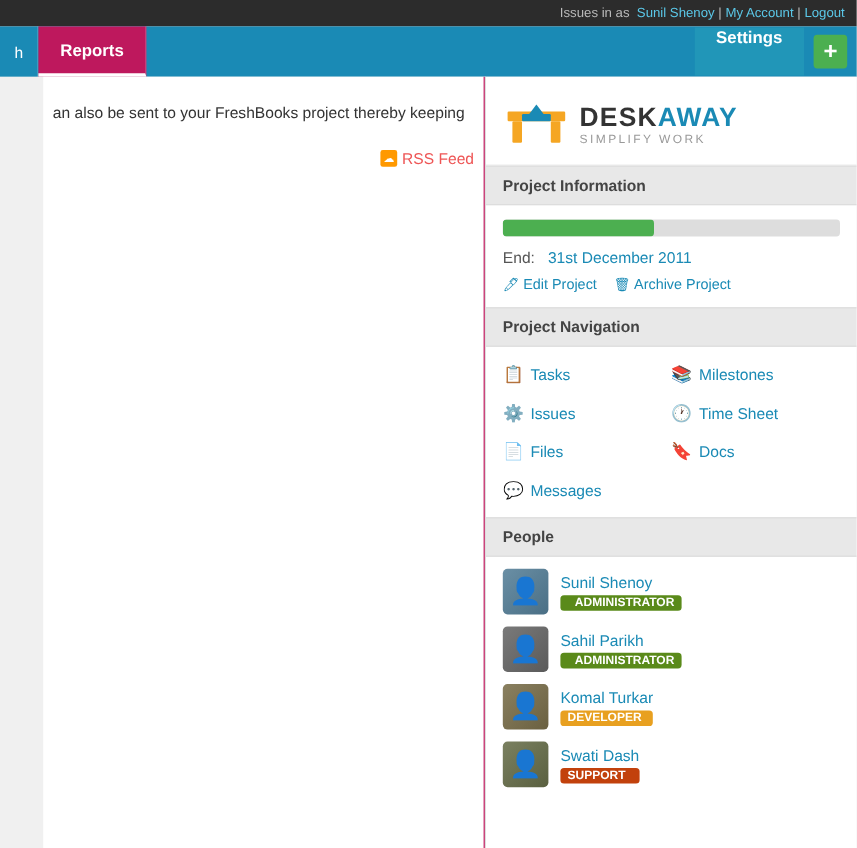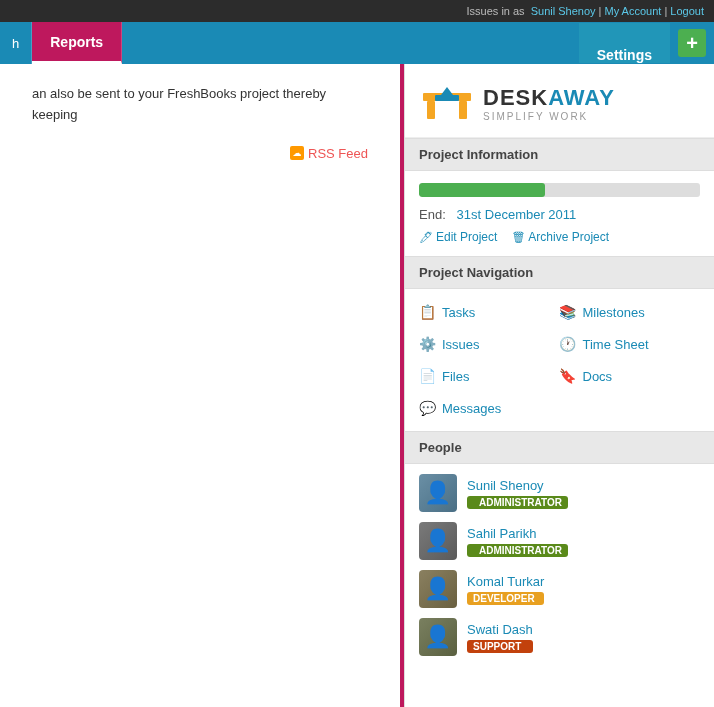--- a/index.html
+++ b/index.html
@@ -48,21 +48,21 @@
       display: flex;
       align-items: center;
       color: #fff;
       font-size: 13px;
       border-right: 1px solid rgba(255,255,255,0.2);
     }
     .nav-tab-settings {
       height: 40px;
       padding: 0 18px;
       display: flex;
-      align-items: flex-end;
+      align-items: flex-start;
       color: #fff;
       font-size: 14px;
       font-weight: bold;
       background: #2196b8;
       cursor: pointer;
     }
     .nav-plus {
       background: #4caf50;
       height: 28px;
       width: 28px;
@@ -80,24 +80,25 @@
     
     .main-content {
       display: flex;
       height: calc(707px - 64px);
       background: #f0f0f0;
     }
 
     
     .left-panel {
       flex: 1;
-      padding: 20px 32px;
+      padding: 20px 8px;
       background: #fff;
-      border-right: 4px solid #be185d;
+      border-right: 1px solid #be185d;
       position: relative;
+      margin-left: 36px;
     }
     .left-panel-text {
       color: #333;
       font-size: 13px;
       line-height: 1.6;
       margin-bottom: 16px;
     }
     .rss-link {
       color: #e55;
       text-decoration: none;

